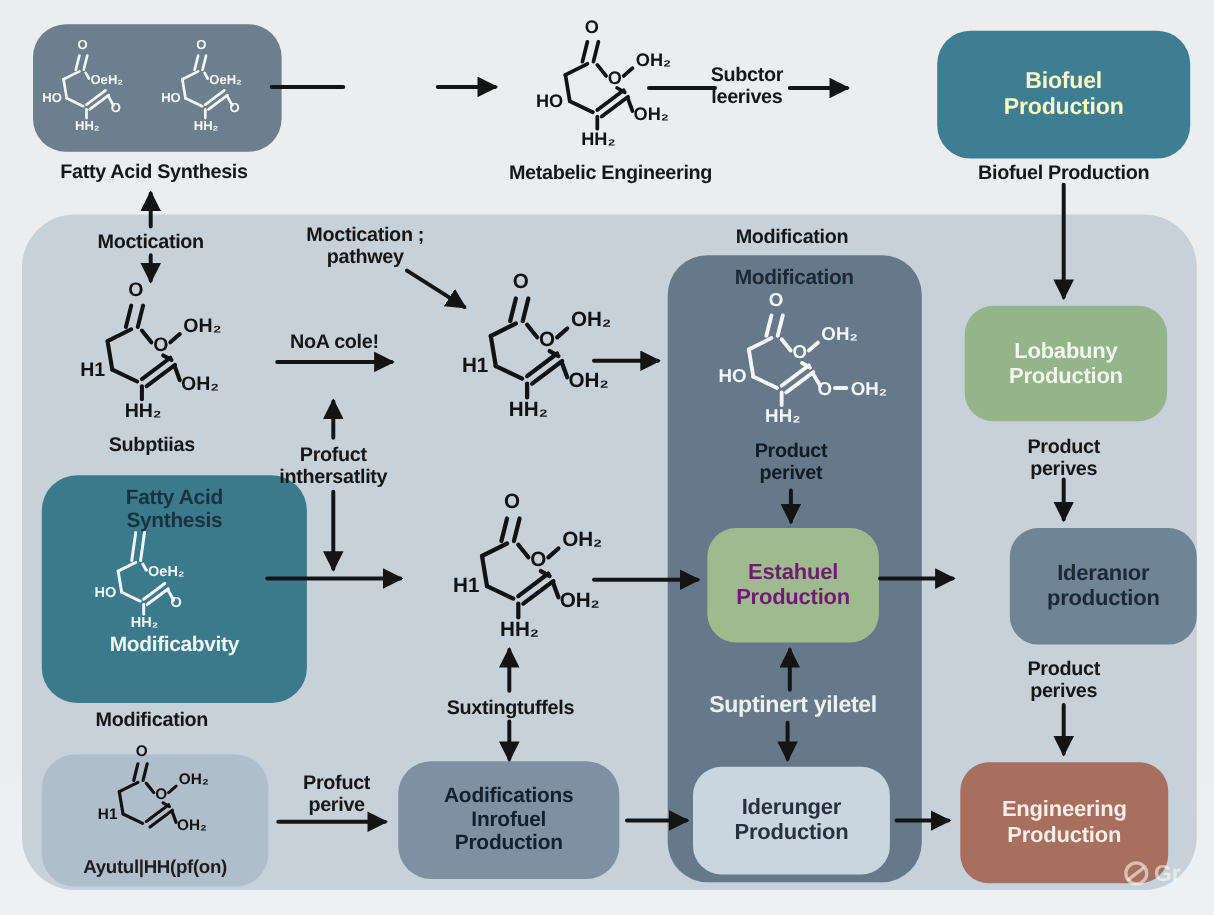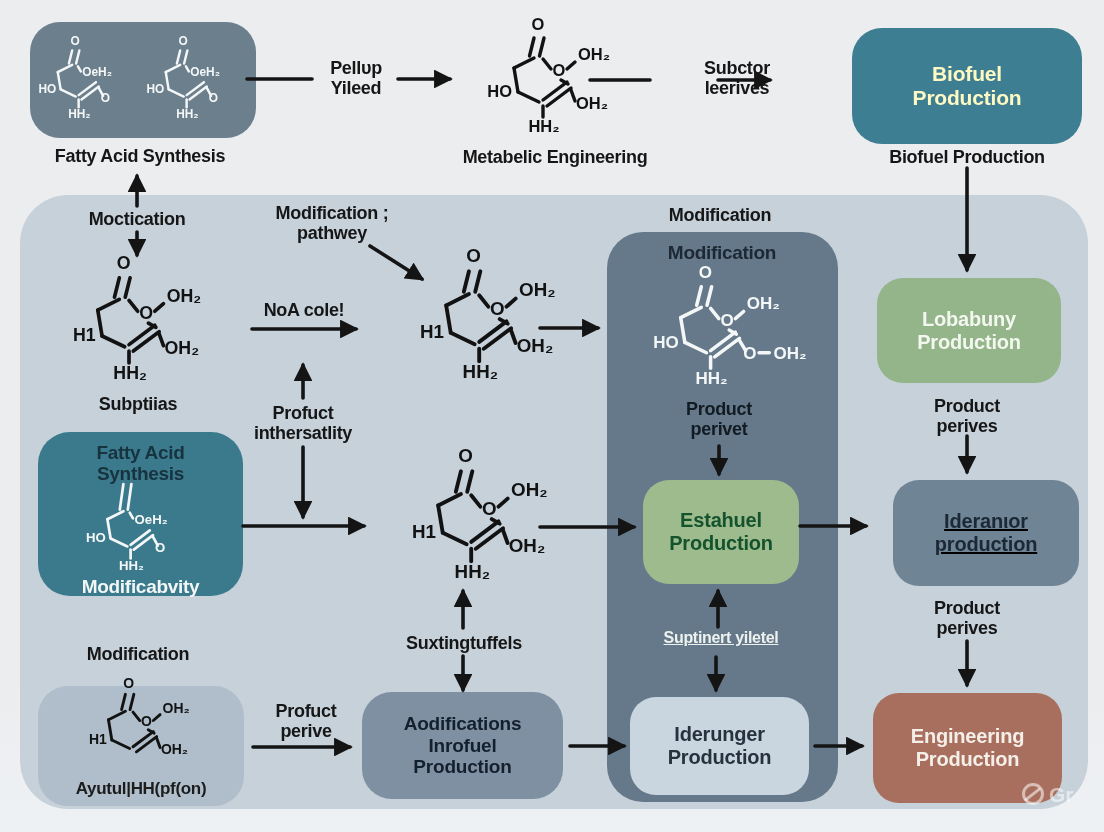--- a/index.html
+++ b/index.html
@@ -67,22 +67,20 @@
           <line x1="61" y1="46" x2="65" y2="53" stroke="#F4F7F7" stroke-width="3.4" stroke-linecap="round"></line>
           <text x="99" y="95" fill="#F4F7F7" font-size="16.5" font-weight="700" font-family="&quot;Liberation Sans&quot;, sans-serif" text-anchor="middle">O</text>
           <line x1="90" y1="76" x2="96" y2="87" stroke="#F4F7F7" stroke-width="3.4" stroke-linecap="round"></line>
           <line x1="62" y1="92" x2="62" y2="103" stroke="#F4F7F7" stroke-width="3.4" stroke-linecap="round"></line>
           <text x="63" y="118" fill="#F4F7F7" font-size="16.5" font-weight="700" font-family="&quot;Liberation Sans&quot;, sans-serif" text-anchor="middle">HH₂</text>
         </svg>
       </div>
   </div>
   <div class="lbl s18" style="left:18px; top:146px; width:244px;">Fatty Acid Synthesis</div>
 
-  <div class="lbl s18" style="left:305px; top:58px; width:102px;">Pellυp
-Yileed</div>
 
   <div class="struct" style="left:458px; top:14px; width:196px; height:130px;">
       <svg viewBox="0 0 150 130" preserveAspectRatio="xMidYMid meet">
         <line x1="53" y1="24" x2="48.5" y2="42" stroke="#121212" stroke-width="3.4" stroke-linecap="round"></line>
         <line x1="63" y1="24" x2="58.5" y2="42" stroke="#121212" stroke-width="3.4" stroke-linecap="round"></line>
         <text x="57" y="16" fill="#121212" font-size="16.5" font-weight="700" font-family="&quot;Liberation Sans&quot;, sans-serif" text-anchor="middle">O</text>
         <line x1="53" y1="44" x2="33" y2="54" stroke="#121212" stroke-width="3.4" stroke-linecap="round"></line>
         <line x1="33" y1="54" x2="37" y2="78" stroke="#121212" stroke-width="3.4" stroke-linecap="round"></line>
         <line x1="37" y1="78" x2="58" y2="88" stroke="#121212" stroke-width="3.4" stroke-linecap="round"></line>
         <line x1="62" y1="86" x2="86" y2="68" stroke="#121212" stroke-width="3.4" stroke-linecap="round"></line>
@@ -94,21 +92,21 @@
         <text x="97" y="46" fill="#121212" font-size="16.5" font-weight="700" font-family="&quot;Liberation Sans&quot;, sans-serif" text-anchor="start">OH₂</text>
         <line x1="86" y1="55" x2="94" y2="48" stroke="#121212" stroke-width="3.4" stroke-linecap="round"></line>
         <text x="95" y="95" fill="#121212" font-size="16.5" font-weight="700" font-family="&quot;Liberation Sans&quot;, sans-serif" text-anchor="start">OH₂</text>
         <line x1="90" y1="76" x2="94" y2="87" stroke="#121212" stroke-width="3.4" stroke-linecap="round"></line>
         <line x1="62" y1="92" x2="62" y2="103" stroke="#121212" stroke-width="3.4" stroke-linecap="round"></line>
         <text x="63" y="118" fill="#121212" font-size="16.5" font-weight="700" font-family="&quot;Liberation Sans&quot;, sans-serif" text-anchor="middle">HH₂</text>
       </svg>
     </div>
   <div class="lbl s18" style="left:428px; top:147px; width:254px;">Metabelic Engineering</div>
 
-  <div class="lbl s18" style="left:679px; top:58px; width:116px;">Subctor
+  <div class="lbl s18" style="left:621px; top:58px; width:116px;">Subctor
 leerives</div>
 
   <div class="box" style="left: 852px; top: 28px; width: 230px; height: 116px; background: rgb(62, 126, 146);">
     <div class="boxlabel" style="color:#fef9c3; font-size:21px;">Biofuel
 Production</div>
   </div>
   <div class="lbl s18" style="left:852px; top:147px; width:230px;">Biofuel Production</div>
 
   <div class="lbl s17" style="left:64px; top:209px; width:146px;">Moctication</div>
 
@@ -129,21 +127,21 @@
         <text x="97" y="46" fill="#121212" font-size="16.5" font-weight="700" font-family="&quot;Liberation Sans&quot;, sans-serif" text-anchor="start">OH₂</text>
         <line x1="86" y1="55" x2="94" y2="48" stroke="#121212" stroke-width="3.4" stroke-linecap="round"></line>
         <text x="95" y="95" fill="#121212" font-size="16.5" font-weight="700" font-family="&quot;Liberation Sans&quot;, sans-serif" text-anchor="start">OH₂</text>
         <line x1="90" y1="76" x2="94" y2="87" stroke="#121212" stroke-width="3.4" stroke-linecap="round"></line>
         <line x1="62" y1="92" x2="62" y2="103" stroke="#121212" stroke-width="3.4" stroke-linecap="round"></line>
         <text x="63" y="118" fill="#121212" font-size="16.5" font-weight="700" font-family="&quot;Liberation Sans&quot;, sans-serif" text-anchor="middle">HH₂</text>
       </svg>
     </div>
   <div class="lbl s18" style="left:60px; top:394px; width:156px;">Subptiias</div>
 
-  <div class="box" style="left: 38px; top: 432px; width: 205px; height: 164px; border-radius: 32px; background: rgb(59, 122, 140);">
+  <div class="box" style="left: 38px; top: 432px; width: 205px; height: 207px; border-radius: 32px; background: rgb(59, 122, 140); padding-left: 36px;">
     <div class="lbl" style="left:0; top:10px; width:100%; font-size:19px; color:#17333F;">Fatty Acid
 Synthesis</div>
     <div class="struct" style="left:18px; top:44px; width:170px; height:104px;">
         <svg viewBox="0 0 150 130" preserveAspectRatio="xMidYMid meet">
           <line x1="53" y1="10" x2="48.5" y2="42" stroke="#F4F7F7" stroke-width="3.4" stroke-linecap="round"></line>
           <line x1="63" y1="10" x2="58.5" y2="42" stroke="#F4F7F7" stroke-width="3.4" stroke-linecap="round"></line>
           <line x1="53" y1="44" x2="33" y2="54" stroke="#F4F7F7" stroke-width="3.4" stroke-linecap="round"></line>
           <line x1="33" y1="54" x2="37" y2="78" stroke="#F4F7F7" stroke-width="3.4" stroke-linecap="round"></line>
           <line x1="37" y1="78" x2="58" y2="88" stroke="#F4F7F7" stroke-width="3.4" stroke-linecap="round"></line>
           <line x1="62" y1="86" x2="86" y2="68" stroke="#F4F7F7" stroke-width="3.4" stroke-linecap="round"></line>
@@ -180,21 +178,21 @@
           <line x1="86" y1="55" x2="94" y2="48" stroke="#121212" stroke-width="3.4" stroke-linecap="round"></line>
           <text x="95" y="95" fill="#121212" font-size="16.5" font-weight="700" font-family="&quot;Liberation Sans&quot;, sans-serif" text-anchor="start">OH₂</text>
           <line x1="90" y1="76" x2="94" y2="87" stroke="#121212" stroke-width="3.4" stroke-linecap="round"></line>
         </svg>
       </div>
     <div class="lbl" style="left:0; bottom:8px; width:100%; font-size:17px; color:#1c1c1c;">Ayutul|HH(pf(on)</div>
   </div>
   <div class="lbl s17" style="left:258px; top:701px; width:96px;">Profuct
 perive</div>
 
-  <div class="lbl s17" style="left:258px; top:203px; width:148px;">Modification ;
+  <div class="lbl s17" style="left:258px; top:203px; width:148px;">Moctication ;
 pathwey</div>
 
   <div class="lbl s17" style="left:248px; top:300px; width:112px;">NoA cole!</div>
 
   <div class="struct" style="left:402px; top:244px; width:184px; height:148px;">
       <svg viewBox="0 0 150 130" preserveAspectRatio="xMidYMid meet">
         <line x1="53" y1="24" x2="48.5" y2="42" stroke="#121212" stroke-width="3.4" stroke-linecap="round"></line>
         <line x1="63" y1="24" x2="58.5" y2="42" stroke="#121212" stroke-width="3.4" stroke-linecap="round"></line>
         <text x="57" y="16" fill="#121212" font-size="16.5" font-weight="700" font-family="&quot;Liberation Sans&quot;, sans-serif" text-anchor="middle">O</text>
         <line x1="53" y1="44" x2="33" y2="54" stroke="#121212" stroke-width="3.4" stroke-linecap="round"></line>
@@ -274,39 +272,39 @@
         <text x="123" y="94" fill="#F4F7F7" font-size="16.5" font-weight="700" font-family="&quot;Liberation Sans&quot;, sans-serif" text-anchor="start">OH₂</text>
         <line x1="62" y1="92" x2="62" y2="103" stroke="#F4F7F7" stroke-width="3.4" stroke-linecap="round"></line>
         <text x="63" y="118" fill="#F4F7F7" font-size="16.5" font-weight="700" font-family="&quot;Liberation Sans&quot;, sans-serif" text-anchor="middle">HH₂</text>
       </svg>
     </div>
 
   <div class="lbl s17" style="left:654px; top:399px; width:130px; color:#121a22;">Product
 perivet</div>
 
   <div class="box" style="left: 643px; top: 480px; width: 156px; height: 104px; border-radius: 26px; background: rgb(157, 187, 140);">
-    <div class="boxlabel" style="color:#14532d; font-size:20px;">Estahuel
-Production</div>
-  </div>
-
-  <div class="lbl" style="left:634px; top:629px; width:174px; font-size:16px; color:#EDF2EE;text-decoration:underline;">Suptinert yiletel</div>
+    <div class="boxlabel" style="color:#701a75; font-size:20px;">Estahuel
+Production</div>
+  </div>
+
+  <div class="lbl" style="left:634px; top:629px; width:174px; font-size:21px; color:#EDF2EE;">Suptinert yiletel</div>
 
   <div class="box" style="left: 630px; top: 697px; width: 179px; height: 98px; border-radius: 26px; background: rgb(201, 213, 223);">
     <div class="boxlabel" style="color:#27323E; font-size:20px;">Iderunger
 Production</div>
   </div>
 
   <div class="box" style="left: 877px; top: 278px; width: 184px; height: 105px; border-radius: 26px; background: rgb(147, 181, 137);">
     <div class="boxlabel" style="color:#F3F7F0; font-size:20px;">Lobabuny
 Production</div>
   </div>
   <div class="lbl s17" style="left:904px; top:396px; width:126px;">Product
 perives</div>
 
-  <div class="box" style="left: 893px; top: 480px; width: 186px; height: 106px; border-radius: 26px; background: rgb(111, 132, 149); text-decoration: underline;">
+  <div class="box" style="left: 918px; top: 480px; width: 170px; height: 106px; border-radius: 26px; background: rgb(111, 132, 149);">
     <div class="boxlabel" style="color:#1C2835; font-size:20px;">Ideranιor
 production</div>
   </div>
   <div class="lbl s17" style="left:904px; top:598px; width:126px;">Product
 perives</div>
 
   <div class="box" style="left: 873px; top: 693px; width: 189px; height: 110px; border-radius: 26px; background: rgb(169, 111, 94);">
     <div class="boxlabel" style="color:#F5EFE9; font-size:20px;">Engineering
 Production</div>
   </div>

